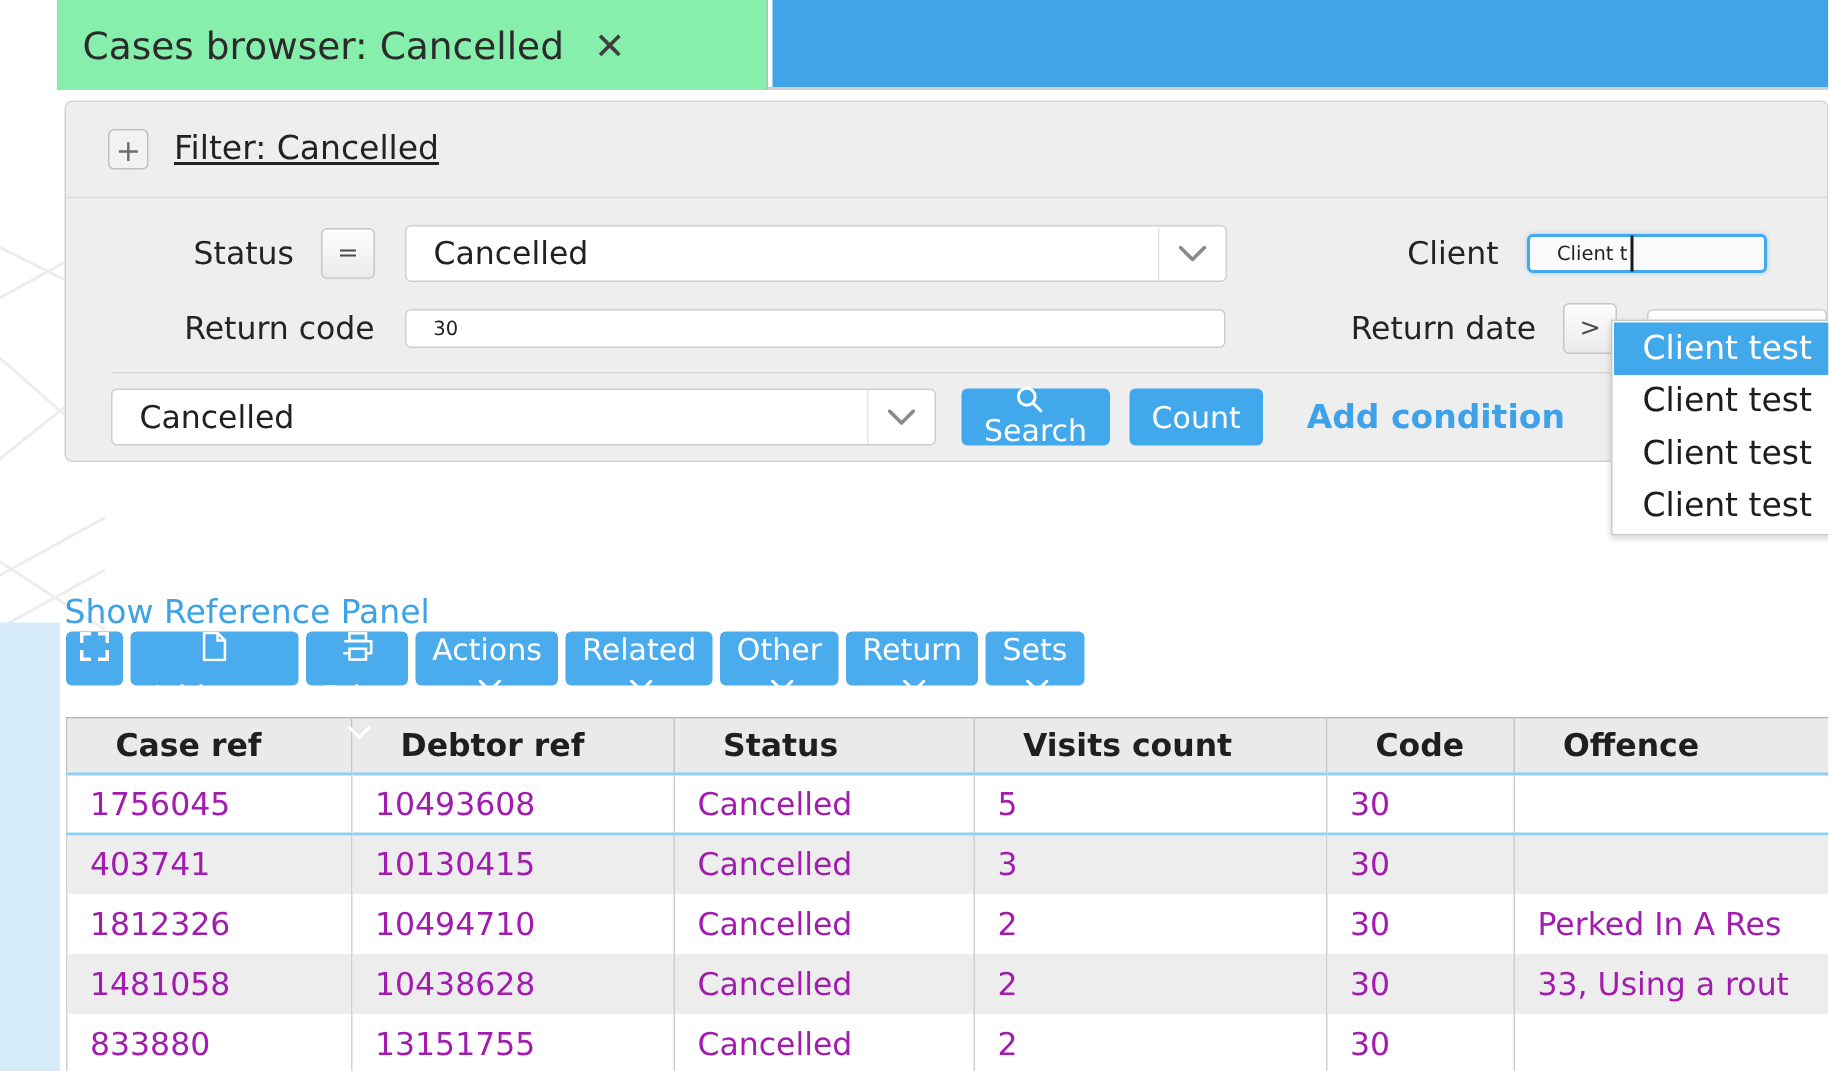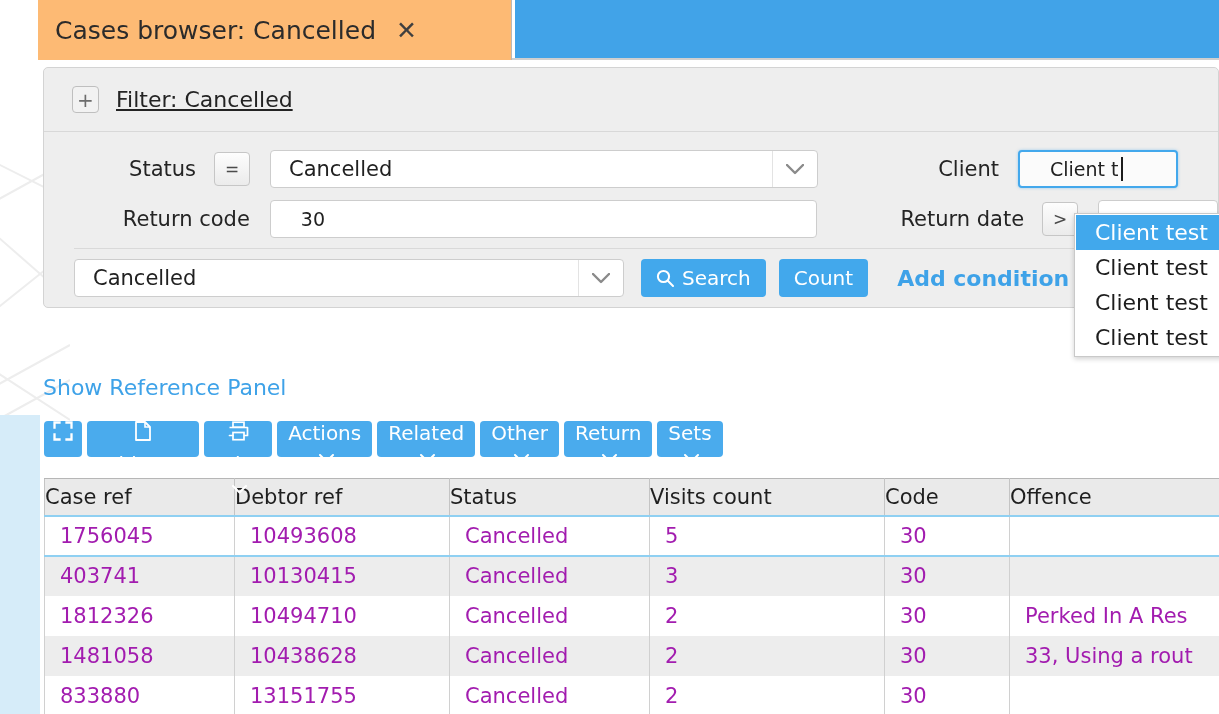--- a/index.html
+++ b/index.html
@@ -44,21 +44,21 @@
     left: 38px; top: 58px;
     width: 1181px; height: 2px;
     background: #cfcfcf;
   }
 
   
   .tab {
     position: absolute;
     left: 38px; top: 0;
     width: 474px; height: 60px;
-    background: #fdba74;
+    background: #86efac;
     border-right: 1px solid #b9b9b9;
     box-sizing: border-box;
     display: flex;
     align-items: center;
   }
   .tab-title {
     font-size: 25px;
     color: #2b2b2b;
     margin-left: 17px;
     white-space: nowrap;
@@ -134,30 +134,30 @@
     border: 1px solid #c6c6c6;
     border-radius: 4px;
     background: linear-gradient(#fdfdfd, #ebebeb);
     color: #4b4b4b;
     font-size: 17px;
     display: flex; align-items: center; justify-content: center;
     cursor: pointer;
     box-sizing: border-box;
   }
   .txtbox {
-    height: 38px;
+    height: 26px;
     background: #ffffff;
     border: 1px solid #cdcdcd;
     border-radius: 4px;
     display: flex;
     align-items: center;
     box-sizing: border-box;
-    font-size: 19px;
+    font-size: 13px;
     color: #212121;
-    padding-left: 30px;
+    padding-left: 18px;
   }
   .selbox {
     height: 38px;
     background: #ffffff;
     border: 1px solid #cdcdcd;
     border-radius: 4px;
     display: flex;
     align-items: center;
     justify-content: space-between;
     box-sizing: border-box;
@@ -205,20 +205,21 @@
     border-radius: 4px;
     font-size: 20px;
     height: 38px;
     padding: 0 15px;
     display: inline-flex;
     align-items: center;
     justify-content: center;
     cursor: pointer;
     font-family: "DejaVu Sans", "Liberation Sans", sans-serif;
     white-space: nowrap;
+    flex-direction: column;
   }
   .btn-blue .mag {
     margin-right: 8px;
     display: inline-flex;
   }
   .link-blue {
     color: #3ea2e8;
     font-size: 22px;
     cursor: pointer;
     white-space: nowrap;
@@ -249,21 +250,21 @@
     cursor: pointer;
   }
   .ac-item.selected {
     background: #41a8ec;
     color: #ffffff;
   }
 
   
   .refpanel-link {
     position: absolute;
-    left: 43px; top: 375px;
+    left: 43px; top: 396px;
     font-size: 22px;
     color: #3ea2e8;
     cursor: pointer;
   }
 
   
   .toolbar {
     position: absolute;
     left: 44px; top: 421px;
     display: flex;
@@ -300,25 +301,25 @@
     width: 1175px;
     border-collapse: collapse;
     table-layout: fixed;
     font-size: 21px;
   }
   .grid th {
     background: #eaeaea;
     border: 1px solid #c4c4c4;
     border-top: 1px solid #b6b6b6;
     text-align: left;
-    font-weight: normal;
+    font-weight: bold;
     color: #1f1f1f;
     font-size: 21px;
     height: 37px;
-    padding: 0 0 0 0;
+    padding: 0 0 0 32px;
     box-sizing: border-box;
     white-space: nowrap;
     overflow: hidden;
   }
   .grid td {
     border-left: 1px solid #d0d0d0;
     border-right: 1px solid #d0d0d0;
     color: #a21caf;
     height: 40px;
     padding: 0 0 0 15px;

